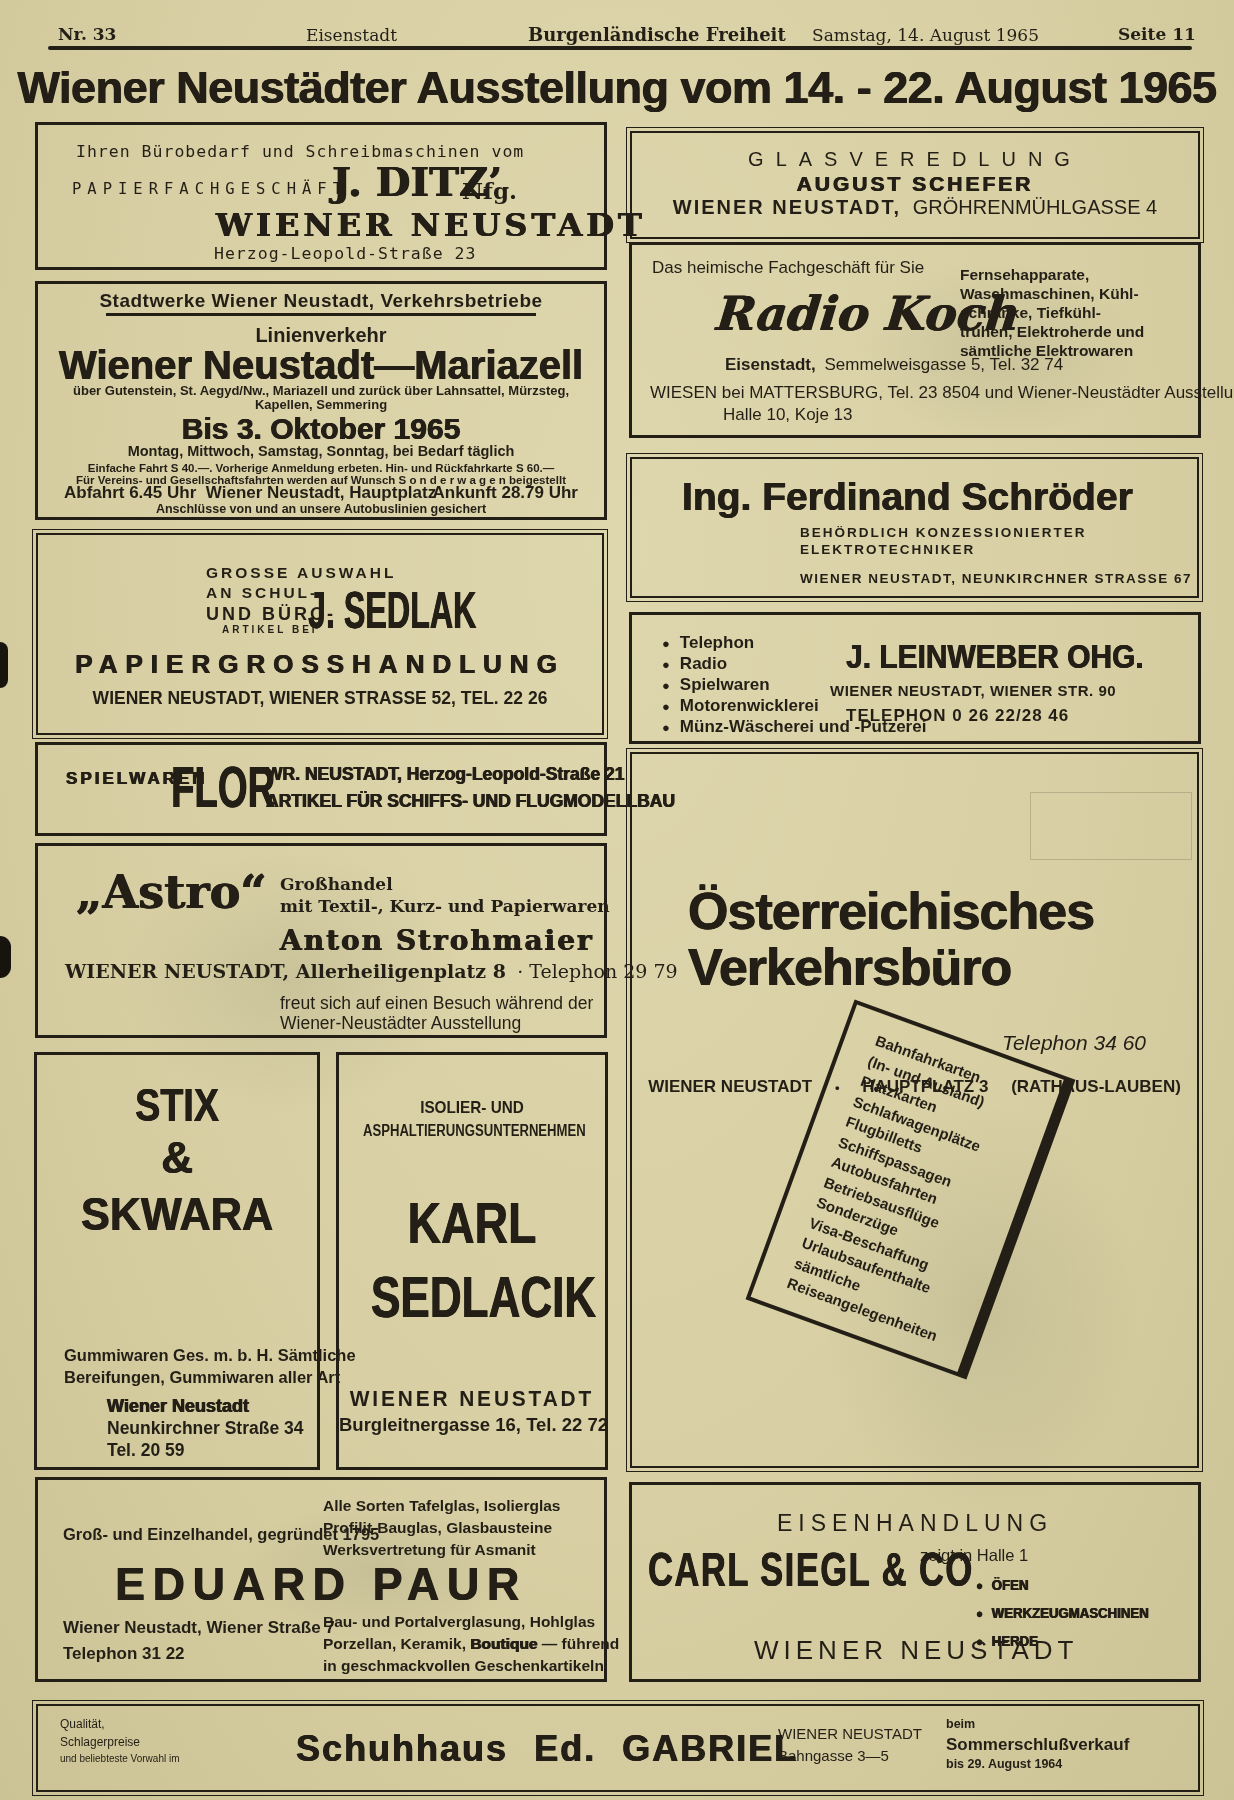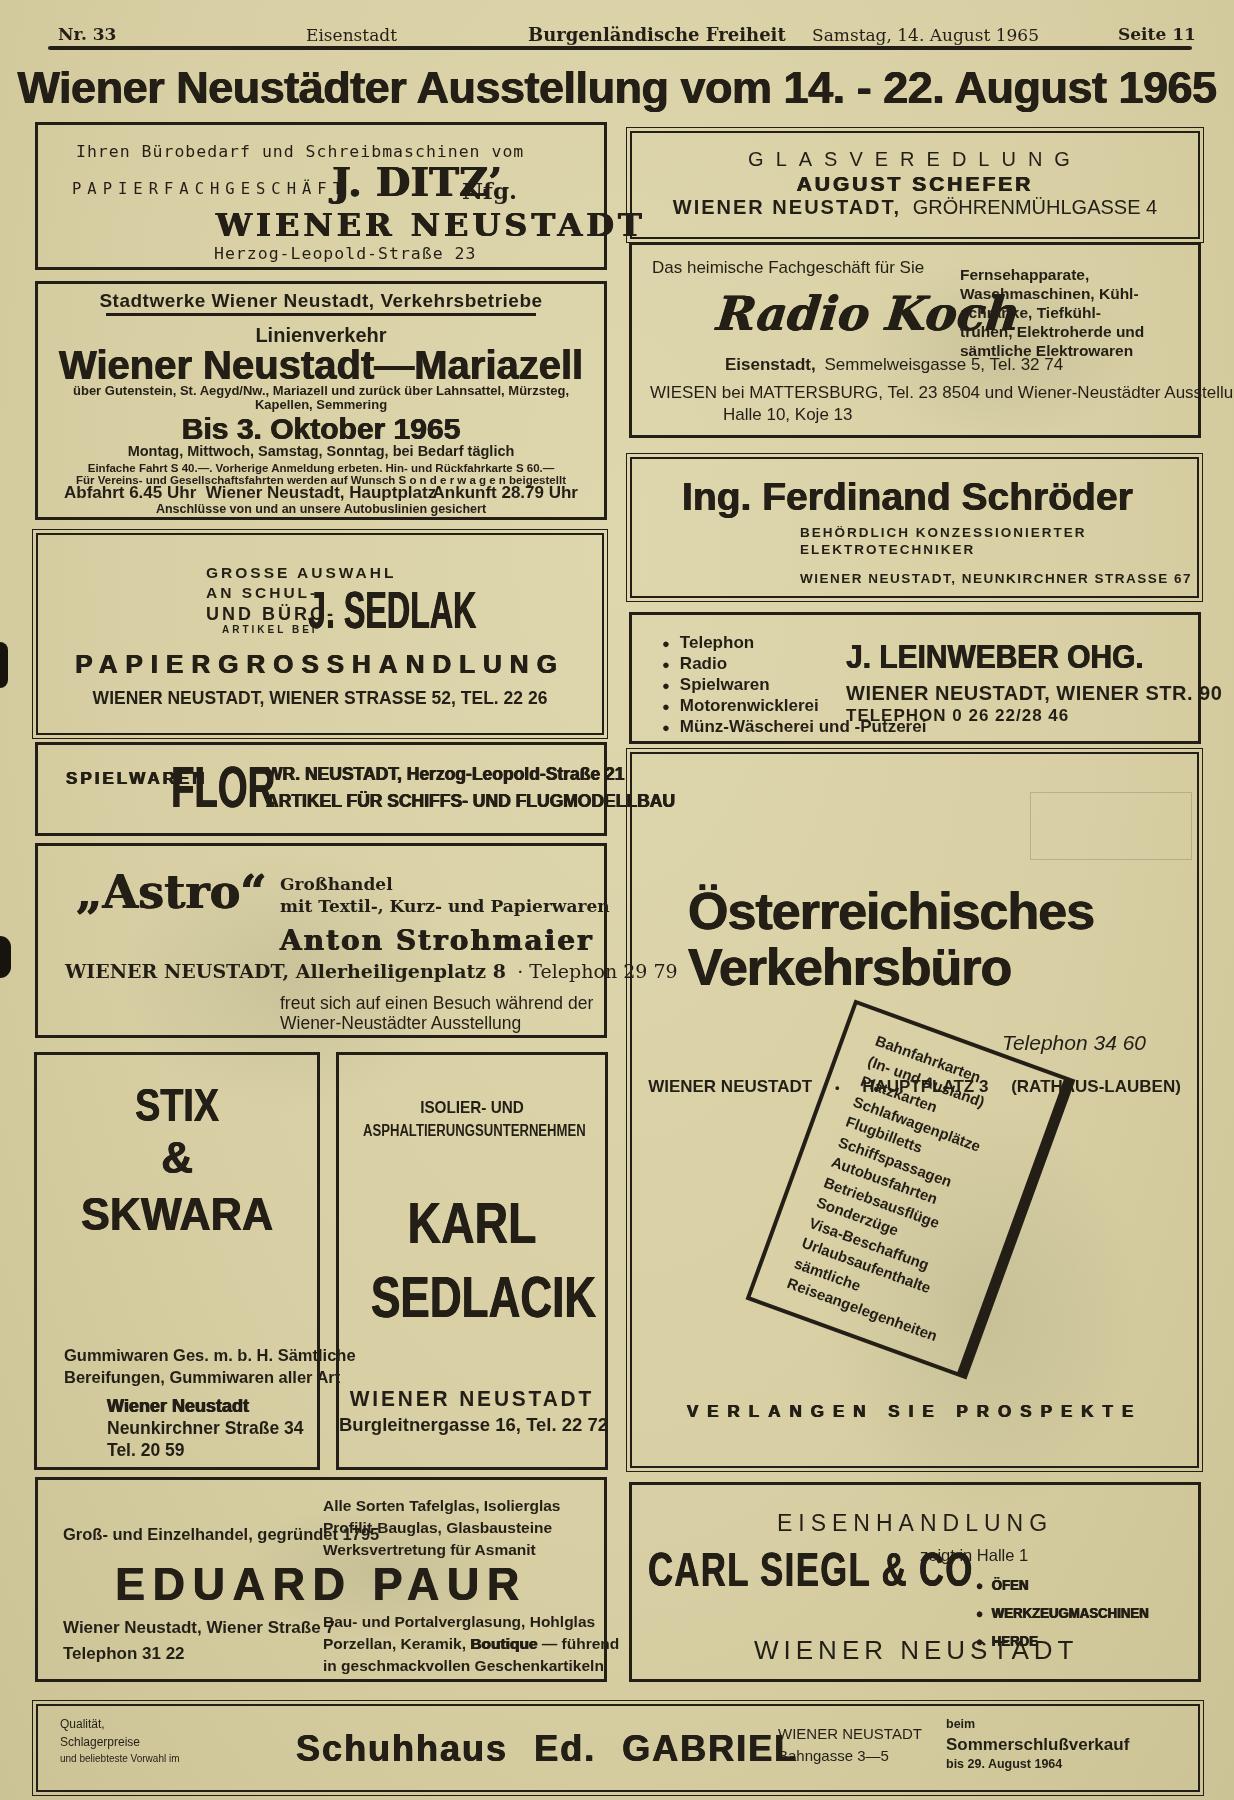--- a/index.html
+++ b/index.html
@@ -176,21 +176,21 @@
 
   <div class="box" style="left:629px;top:612px;width:566px;height:126px;">
     <div style="position:absolute;left:30px;top:18px;">
       <div style="font-size:17px;font-weight:bold;line-height:20px;"><span class="blt" style="font-size:13px;">●</span><span>Telephon</span></div>
       <div style="font-size:17px;font-weight:bold;line-height:20px;"><span class="blt" style="font-size:13px;">●</span><span>Radio</span></div>
       <div style="font-size:17px;font-weight:bold;line-height:20px;"><span class="blt" style="font-size:13px;">●</span><span>Spielwaren</span></div>
       <div style="font-size:17px;font-weight:bold;line-height:20px;"><span class="blt" style="font-size:13px;">●</span><span>Motorenwicklerei</span></div>
       <div style="font-size:17px;font-weight:bold;line-height:20px;"><span class="blt" style="font-size:13px;">●</span><span>Münz-Wäscherei und -Putzerei</span></div>
     </div>
     <div class="t heavy oxl" style="left:214px;top:24px;font-size:34px;font-weight:900;transform:scaleX(.88);">J. LEINWEBER OHG.</div>
-    <div class="t b" style="left:214px;top:68px;font-size:20px;letter-spacing:.5px;">WIENER NEUSTADT, WIENER STR. 90</div>
+    <div class="t b" style="left:198px;top:68px;font-size:15px;letter-spacing:.5px;">WIENER NEUSTADT, WIENER STR. 90</div>
     <div class="t b" style="left:214px;top:92px;font-size:17px;letter-spacing:1px;">TELEPHON 0 26 22/28 46</div>
   </div>
 
   <div class="box dbl" style="left:630px;top:752px;width:565px;height:712px;">
     <div class="t heavy oxl" style="left:56px;top:130px;font-size:52px;font-weight:900;letter-spacing:-1px;">Österreichisches</div>
     <div class="t heavy oxl" style="left:56px;top:186px;font-size:52px;font-weight:900;letter-spacing:-1px;">Verkehrsbüro</div>
     <div class="t it" style="left:370px;top:278px;font-size:21px;font-weight:500;">Telephon 34 60</div>
     <div class="t ctr" style="top:324px;font-size:17px;font-weight:bold;">
       <span>WIENER NEUSTADT</span>
       <span style="margin:0 18px;font-size:13px;">•</span>
@@ -205,21 +205,20 @@
       <div class="ln">Flugbilletts</div>
       <div class="ln">Schiffspassagen</div>
       <div class="ln">Autobusfahrten</div>
       <div class="ln">Betriebsausflüge</div>
       <div class="ln">Sonderzüge</div>
       <div class="ln">Visa-Beschaffung</div>
       <div class="ln">Urlaubsaufenthalte</div>
       <div class="ln">sämtliche</div>
       <div class="ln">Reiseangelegenheiten</div>
     </div>
-    <div class="t ctr heavy" style="top:649px;font-size:17px;font-weight:900;letter-spacing:9px;">VERLANGEN SIE PROSPEKTE</div>
   </div>
 
   <div class="box" style="left:629px;top:1482px;width:566px;height:194px;">
     <div class="t ctr" style="top:26px;font-size:23px;font-weight:500;letter-spacing:6px;">EISENHANDLUNG</div>
     <div class="t heavy oxl" style="left:16px;top:60px;font-size:48px;font-weight:900;letter-spacing:2px;transform:scaleX(.72);">CARL SIEGL &amp; CO</div>
     <div class="t" style="left:288px;top:62px;font-size:16.5px;">zeigt in Halle 1</div>
     <div style="position:absolute;left:344px;top:86px;">
       <div class="heavy" style="font-size:15px;font-weight:900;line-height:27px;transform:scaleX(.88);transform-origin:0 50%;"><span class="blt" style="font-size:13px;">●</span><span>ÖFEN</span></div>
       <div class="heavy" style="font-size:15px;font-weight:900;line-height:27px;transform:scaleX(.88);transform-origin:0 50%;"><span class="blt" style="font-size:13px;">●</span><span>WERKZEUGMASCHINEN</span></div>
       <div class="heavy" style="font-size:15px;font-weight:900;line-height:27px;transform:scaleX(.88);transform-origin:0 50%;"><span class="blt" style="font-size:13px;">●</span><span>HERDE</span></div>

